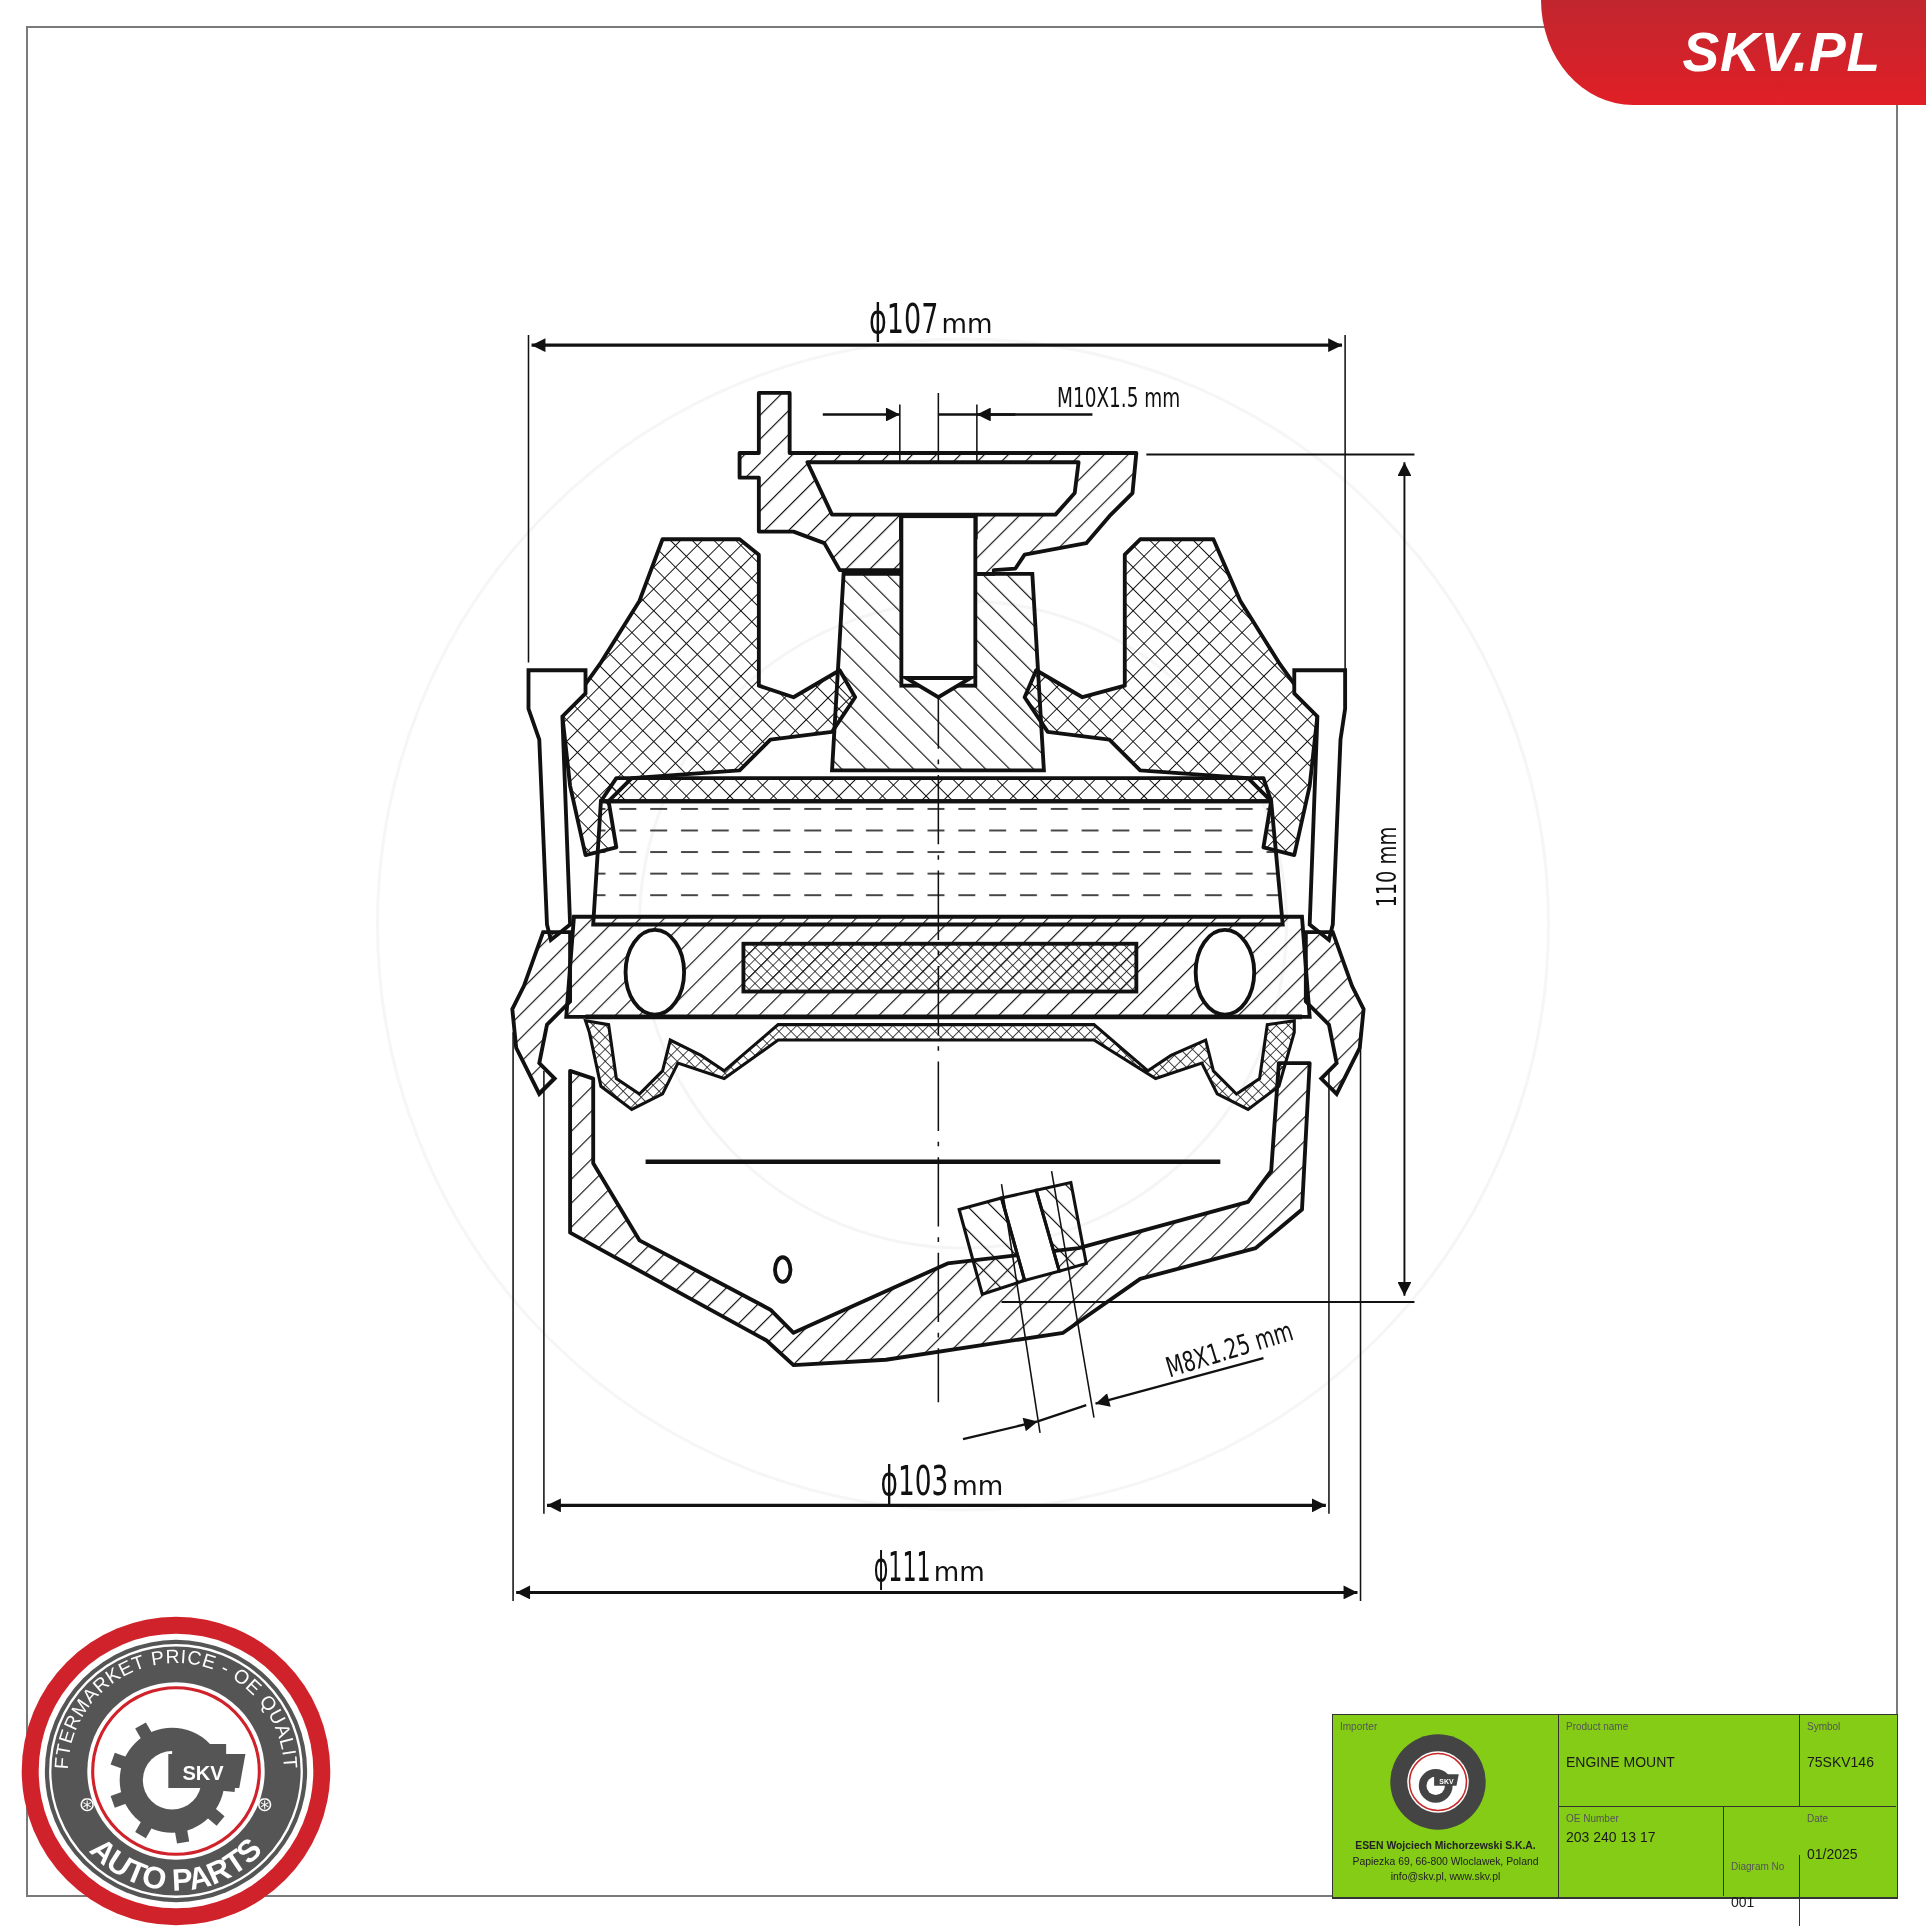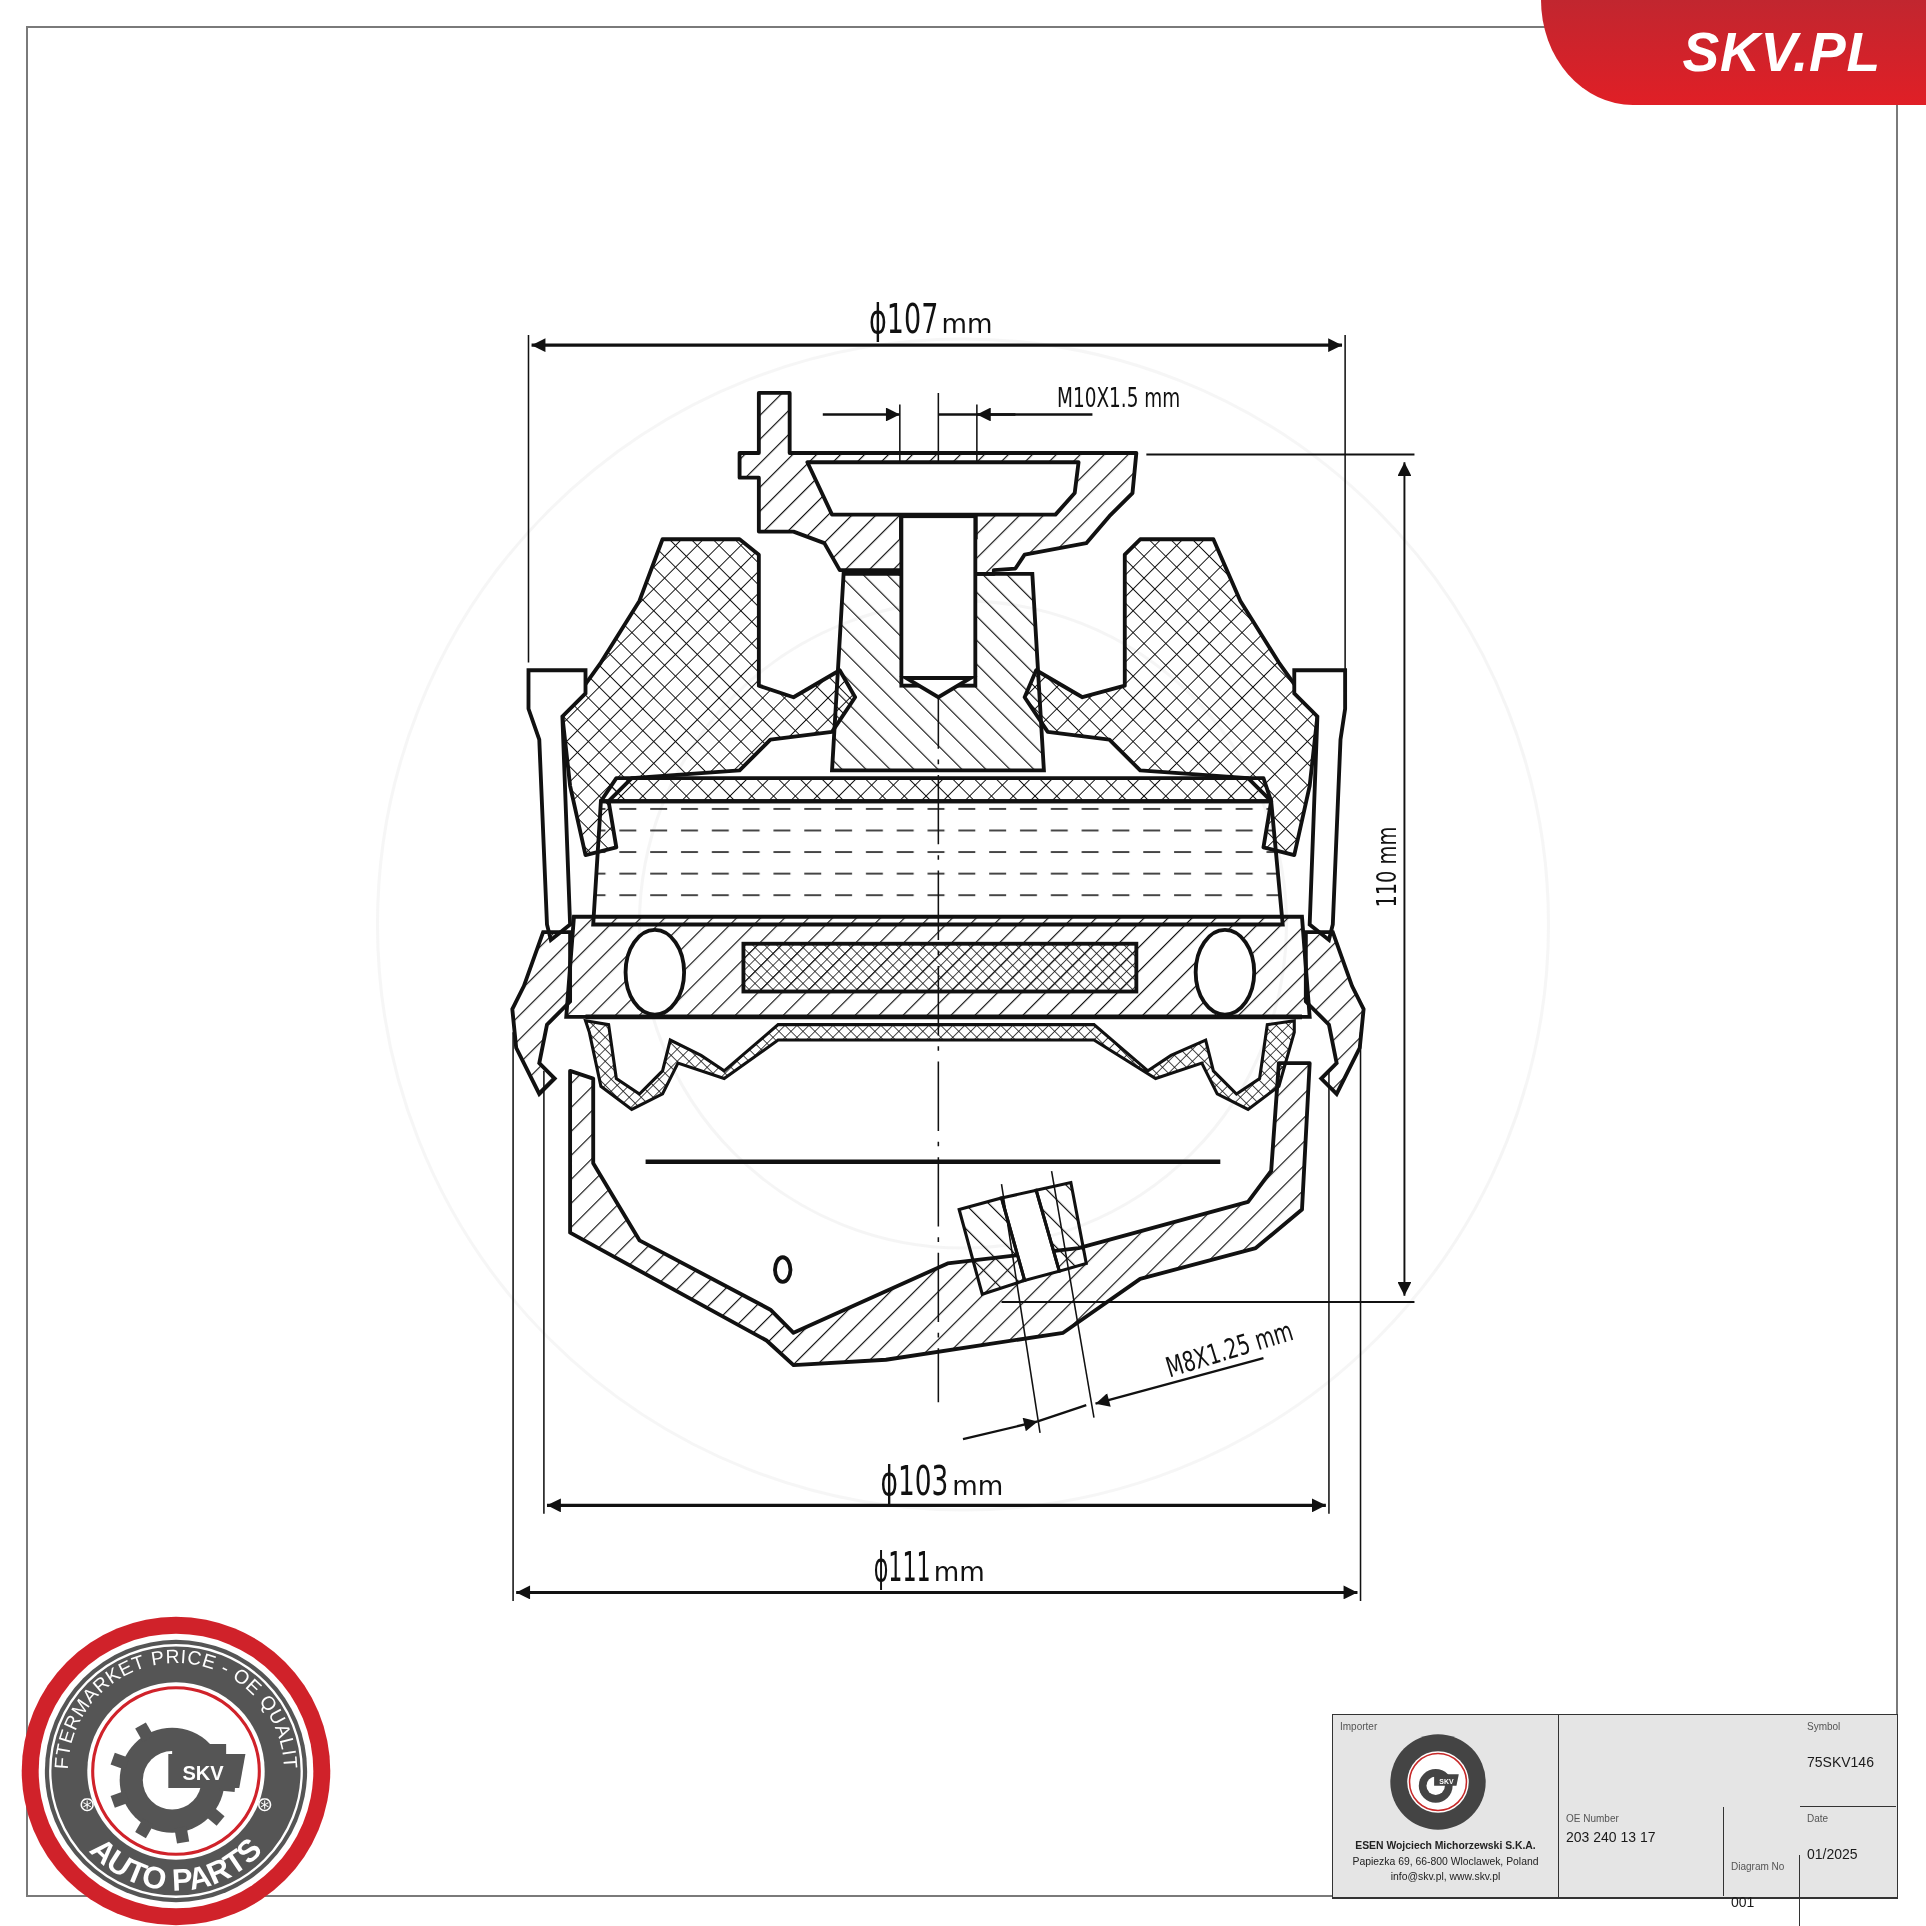--- a/index.html
+++ b/index.html
@@ -2,21 +2,21 @@
 <html style="font-size:12.3px"><head>
 <meta charset="utf-8">
 <style>
   html, body { margin:0; padding:0; background:#ffffff; }
   body { width:1926px; height:1926px; position:relative; overflow:hidden; font-family:"Liberation Sans", sans-serif; }
   .frame { position:absolute; left:26px; top:26px; width:1872px; height:1871px; border:2.3px solid #7a7a7a; box-sizing:border-box; }
   .brand-tab { position:absolute; right:0; top:0; width:385px; height:105px; background:linear-gradient(180deg,#c1262f 0%,#e01f26 100%); border-bottom-left-radius:92px 105px; }
   .brand-text { position:absolute; right:45px; top:20px; color:#ffffff; font-family:"Liberation Sans", sans-serif; font-weight:bold; font-style:italic; font-size:55px; letter-spacing:0.8px; }
   svg.drawing { position:absolute; left:0; top:0; }
   .dim-text { font-family:"DejaVu Sans", sans-serif; fill:#111; }
-  .titleblock { position:absolute; left:1332px; top:1714px; width:566px; height:185px; border:1.5px solid #333; border-bottom:2.3px solid #333; box-sizing:border-box; background:#e5e5e5; }
+  .titleblock { position:absolute; left:1332px; top:1714px; width:566px; height:185px; border:1.5px solid #333; border-bottom:2.3px solid #333; box-sizing:border-box; background:#84cc16; }
   .tb-cell { position:absolute; box-sizing:border-box; }
   .tb-label { position:absolute; left:7px; top:6.2px; font-size:10px; color:#555; font-family:"Liberation Sans", sans-serif; }
   .tb-value { position:absolute; left:7px; font-size:14px; color:#1a1a1a; font-family:"Liberation Sans", sans-serif; }
   .tb-importer-text { position:absolute; left:0; width:100%; text-align:center; font-size:10.4px; color:#222; line-height:15.4px; }
   .seal { position:absolute; left:14px; top:1609px; }
 </style>
 </head>
 <body>
 
 <div class="frame"></div>
@@ -208,20 +208,24 @@
       <circle cx="62" cy="70" r="22" fill="#444"></circle>
       <circle cx="62" cy="70" r="12" fill="#fff"></circle>
       <polygon points="60,55 92,55 89,70 60,70" fill="#444"></polygon>
       <text x="76" y="67" text-anchor="middle" font-size="9" font-weight="bold" fill="#fff" font-family="Liberation Sans, sans-serif">SKV</text>
     </svg>
     <div class="tb-importer-text" style="top:123px;font-weight:bold;">ESEN Wojciech Michorzewski S.K.A.</div>
     <div class="tb-importer-text" style="top:139px;">Papiezka 69, 66-800 Wloclawek, Poland</div>
     <div class="tb-importer-text" style="top:154px;">info@skv.pl, www.skv.pl</div>
   </div>
 
+  <div class="tb-cell" style="left:226px;top:0;width:241px;height:92px;border-bottom:1.5px solid #333;border-right:1.5px solid #333;">
+    <span class="tb-label">Product name</span>
+    <span class="tb-value" style="top:39px;">ENGINE MOUNT</span>
+  </div>
   <div class="tb-cell" style="left:467px;top:0;width:96px;height:92px;border-bottom:1.5px solid #333;">
     <span class="tb-label">Symbol</span>
     <span class="tb-value" style="top:39px;">75SKV146</span>
   </div>
 
   <div class="tb-cell" style="left:226px;top:92px;width:165px;height:89px;border-right:1.5px solid #333;">
     <span class="tb-label">OE Number</span>
     <span class="tb-value" style="top:22px;">203 240 13 17</span>
   </div>
   <div class="tb-cell" style="left:391px;top:92px;width:76px;height:89px;border-right:1.5px solid #333;margin-top:48px;">

